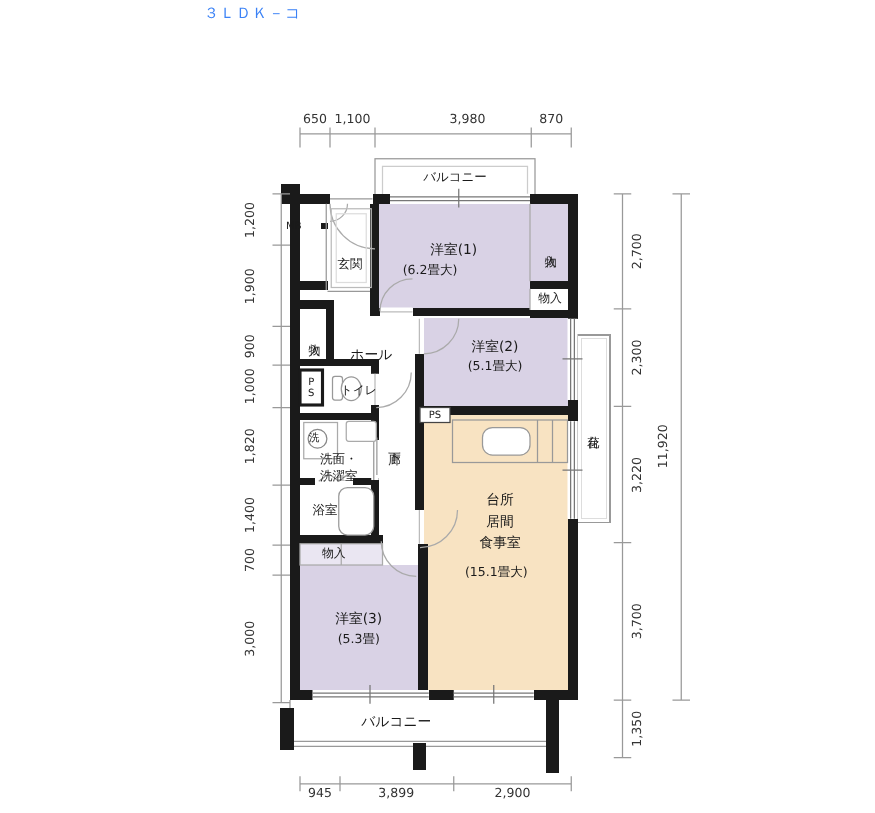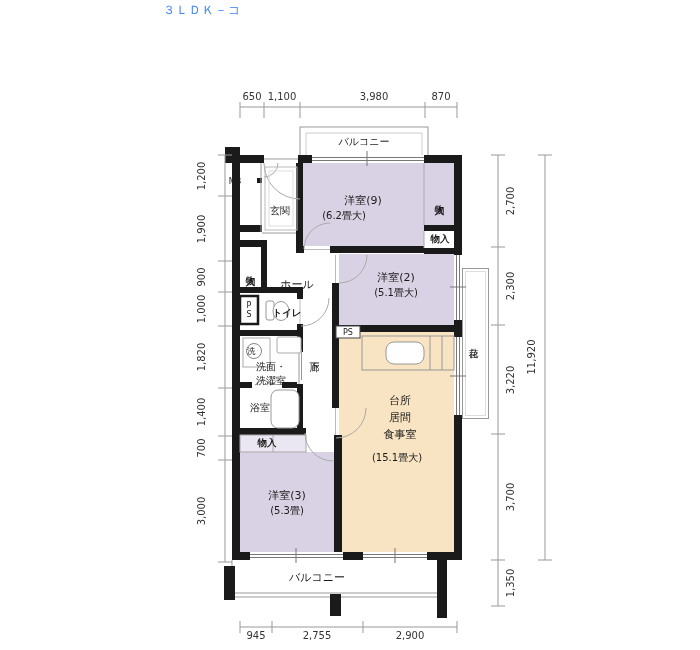--- a/index.html
+++ b/index.html
@@ -2,21 +2,21 @@
 <html><head>
 <meta charset="utf-8">
 <style>
   html,body{margin:0;padding:0;}
   body{width:700px;height:650px;background:#fff;font-family:"DejaVu Sans",sans-serif;}
   #plan{position:relative;width:700px;height:650px;overflow:hidden;}
   svg{position:absolute;left:0;top:0;}
   .hdr{position:absolute;left:163px;top:3px;font-size:12px;line-height:14px;color:#3b82f6;white-space:nowrap;}
   .hdr .t{letter-spacing:1px;}
   .lbl{position:absolute;transform:translate(-50%,-50%);font-size:11px;color:#1a1a1a;white-space:nowrap;text-align:left;z-index:5;}
-  .s10{font-size:10px;} .s9{font-size:9.5px;font-weight:bold;} .s8{font-size:8px;}
+  .s10{font-size:10px;} .s9{font-size:9.5px;} .s8{font-size:8px;}
   .vtext{writing-mode:vertical-rl;text-orientation:upright;letter-spacing:0px;}
   .dim{position:absolute;transform:translate(-50%,-50%);font-size:10px;color:#333;white-space:nowrap;z-index:5;}
   .vdim{transform:translate(-50%,-50%) rotate(-90deg);}
   .circ{border:1px solid #888;border-radius:50%;width:14px;height:14px;line-height:14px;font-size:8.5px;}
 </style>
 </head>
 <body>
 
 <div id="plan">
 
@@ -153,40 +153,40 @@
 <div class="hdr">
   <div class="t">３ＬＤＫ－コ</div>
 </div>
 
 <div class="dim" style="left:252px;top:96px">650</div>
 <div class="dim" style="left:282px;top:96px">1,100</div>
 <div class="dim" style="left:374px;top:96px">3,980</div>
 <div class="dim" style="left:441px;top:96px">870</div>
 
 <div class="dim" style="left:256px;top:635px">945</div>
-<div class="dim" style="left:317px;top:635px">2,755</div>
+<div class="dim" style="left:317px;top:635px">3,899</div>
 <div class="dim" style="left:410px;top:635px">2,900</div>
 
 <div class="dim vdim" style="left:201px;top:176px">1,200</div>
 <div class="dim vdim" style="left:201px;top:229px">1,900</div>
 <div class="dim vdim" style="left:201px;top:277px">900</div>
 <div class="dim vdim" style="left:201px;top:309px">1,000</div>
 <div class="dim vdim" style="left:201px;top:357px">1,820</div>
 <div class="dim vdim" style="left:201px;top:412px">1,400</div>
 <div class="dim vdim" style="left:201px;top:448px">700</div>
 <div class="dim vdim" style="left:201px;top:511px">3,000</div>
 
 <div class="dim vdim" style="left:510px;top:201px">2,700</div>
 <div class="dim vdim" style="left:510px;top:286px">2,300</div>
 <div class="dim vdim" style="left:510px;top:380px">3,220</div>
 <div class="dim vdim" style="left:510px;top:497px">3,700</div>
 <div class="dim vdim" style="left:510px;top:583px">1,350</div>
 <div class="dim vdim" style="left:531px;top:357px">11,920</div>
 
-<div class="lbl" style="left:363px;top:200px">洋室(9)</div>
+<div class="lbl" style="left:363px;top:200px">洋室(1)</div>
 <div class="lbl s10" style="left:344px;top:216px">(6.2畳大)</div>
 <div class="lbl s9 vtext" style="left:439px;top:197px">物入</div>
 <div class="lbl s9" style="left:440px;top:239px">物入</div>
 <div class="lbl" style="left:396px;top:277px">洋室(2)</div>
 <div class="lbl s10" style="left:396px;top:293px">(5.1畳大)</div>
 <div class="lbl s10 vtext" style="left:473px;top:340px">花台</div>
 <div class="lbl s10" style="left:280px;top:211px">玄関</div>
 <div class="lbl s8" style="left:235px;top:181px">MB</div>
 <div class="lbl" style="left:297px;top:284px">ホール</div>
 <div class="lbl s9 vtext" style="left:250px;top:268px">物入</div>

